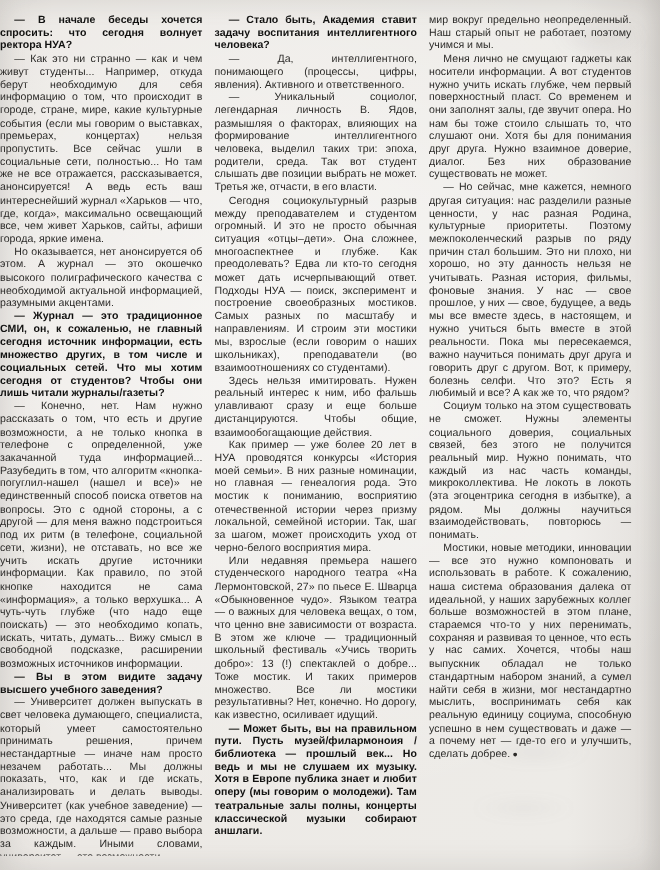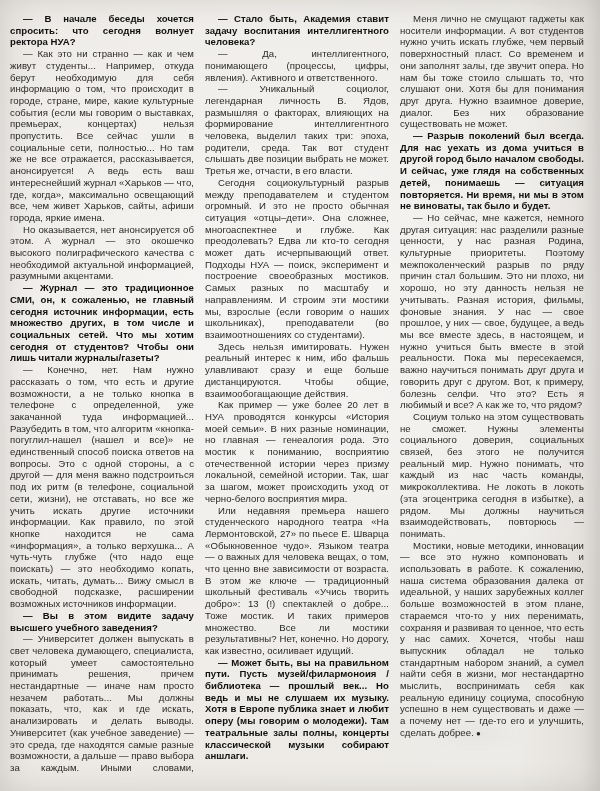--- a/index.html
+++ b/index.html
@@ -47,21 +47,21 @@
       radial-gradient(ellipse 85px 18px at 50% 40%, rgba(110,112,120,0.08), rgba(0,0,0,0) 70%),
       radial-gradient(ellipse 75px 16px at 45% 65%, rgba(110,112,120,0.07), rgba(0,0,0,0) 70%),
       radial-gradient(ellipse 70px 14px at 40% 88%, rgba(110,112,120,0.06), rgba(0,0,0,0) 70%);
   }
   .article {
     position: relative;
     z-index: 2;
     display: flex;
     flex-direction: row;
     gap: 11px;
-    padding: 13px 10px 0 10px;
+    padding: 13px 10px 0 0;
     height: 778px;
     box-sizing: border-box;
   }
   .col {
     width: 184px;
     flex: 0 0 184px;
     overflow: hidden;
   }
   .para {
     margin: 0;
@@ -102,20 +102,20 @@
         <p class="para q">— Стало быть, Академия ставит задачу воспитания интеллигентного человека?</p>
         <p class="para a">— Да, интеллигентного, понимающего (процессы, цифры, явления). Активного и ответственного.</p>
         <p class="para a">— Уникальный социолог, легендарная личность В. Ядов, размышляя о факторах, влияющих на формирование интеллигентного человека, выделил таких три: эпоха, родители, среда. Так вот студент слышать две позиции выбрать не может. Третья же, отчасти, в его власти.</p>
         <p class="para a">Сегодня социокультурный разрыв между преподавателем и студентом огромный. И это не просто обычная ситуация «отцы–дети». Она сложнее, многоаспектнее и глубже. Как преодолевать? Едва ли кто-то сегодня может дать исчерпывающий ответ. Подходы НУА — поиск, эксперимент и построение своеобразных мостиков. Самых разных по масштабу и направлениям. И строим эти мостики мы, взрослые (если говорим о наших школьниках), преподаватели (во взаимоотношениях со студентами).</p>
         <p class="para a">Здесь нельзя имитировать. Нужен реальный интерес к ним, ибо фальшь улавливают сразу и еще больше дистанцируются. Чтобы общие, взаимообогащающие действия.</p>
         <p class="para a">Как пример — уже более 20 лет в НУА проводятся конкурсы «История моей семьи». В них разные номинации, но главная — генеалогия рода. Это мостик к пониманию, восприятию отечественной истории через призму локальной, семейной истории. Так, шаг за шагом, может происходить уход от черно-белого восприятия мира.</p>
         <p class="para a">Или недавняя премьера нашего студенческого народного театра «На Лермонтовской, 27» по пьесе Е. Шварца «Обыкновенное чудо». Языком театра — о важных для человека вещах, о том, что ценно вне зависимости от возраста. В этом же ключе — традиционный школьный фестиваль «Учись творить добро»: 13 (!) спектаклей о добре... Тоже мостик. И таких примеров множество. Все ли мостики результативны? Нет, конечно. Но дорогу, как известно, осиливает идущий.</p>
         <p class="para q">— Может быть, вы на правильном пути. Пусть музей/филармоноия / библиотека — прошлый век... Но ведь и мы не слушаем их музыку. Хотя в Европе публика знает и любит оперу (мы говорим о молодежи). Там театральные залы полны, концерты классической музыки собирают аншлаги.</p>
       </div>
     <div class="col">
+        <p class="para a cont">мир вокруг предельно неопределенный. Наш старый опыт не работает, поэтому учимся и мы.</p>
         <p class="para a">Меня лично не смущают гаджеты как носители информации. А вот студентов нужно учить искать глубже, чем первый поверхностный пласт. Со временем и они заполнят залы, где звучит опера. Но нам бы тоже стоило слышать то, что слушают они. Хотя бы для понимания друг друга. Нужно взаимное доверие, диалог. Без них образование существовать не может.</p>
-        <p class="para q">— Разрыв поколений был всегда. Для нас уехать из дома учиться в другой город было началом свободы. И сейчас, уже глядя на собственных детей, понимаешь — ситуация повторяется. Ни время, ни мы в этом не виноваты, так было и будет.</p>
         <p class="para a">— Но сейчас, мне кажется, немного другая ситуация: нас разделили разные ценности, у нас разная Родина, культурные приоритеты. Поэтому межпоколенческий разрыв по ряду причин стал большим. Это ни плохо, ни хорошо, но эту данность нельзя не учитывать. Разная история, фильмы, фоновые знания. У нас — свое прошлое, у них — свое, будущее, а ведь мы все вместе здесь, в настоящем, и нужно учиться быть вместе в этой реальности. Пока мы пересекаемся, важно научиться понимать друг друга и говорить друг с другом. Вот, к примеру, болезнь селфи. Что это? Есть я любимый и все? А как же то, что рядом?</p>
         <p class="para a">Социум только на этом существовать не сможет. Нужны элементы социального доверия, социальных связей, без этого не получится реальный мир. Нужно понимать, что каждый из нас часть команды, микроколлектива. Не локоть в локоть (эта эгоцентрика сегодня в избытке), а рядом. Мы должны научиться взаимодействовать, повторюсь — понимать.</p>
         <p class="para a">Мостики, новые методики, инновации — все это нужно компоновать и использовать в работе. К сожалению, наша система образования далека от идеальной, у наших зарубежных коллег больше возможностей в этом плане, стараемся что-то у них перенимать, сохраняя и развивая то ценное, что есть у нас самих. Хочется, чтобы наш выпускник обладал не только стандартным набором знаний, а сумел найти себя в жизни, мог нестандартно мыслить, воспринимать себя как реальную единицу социума, способную успешно в нем существовать и даже — а почему нет — где-то его и улучшить, сделать добрее.<span class="endmark"> ●</span></p>
       </div>
   </div>
 </div>
 
 </body></html>

